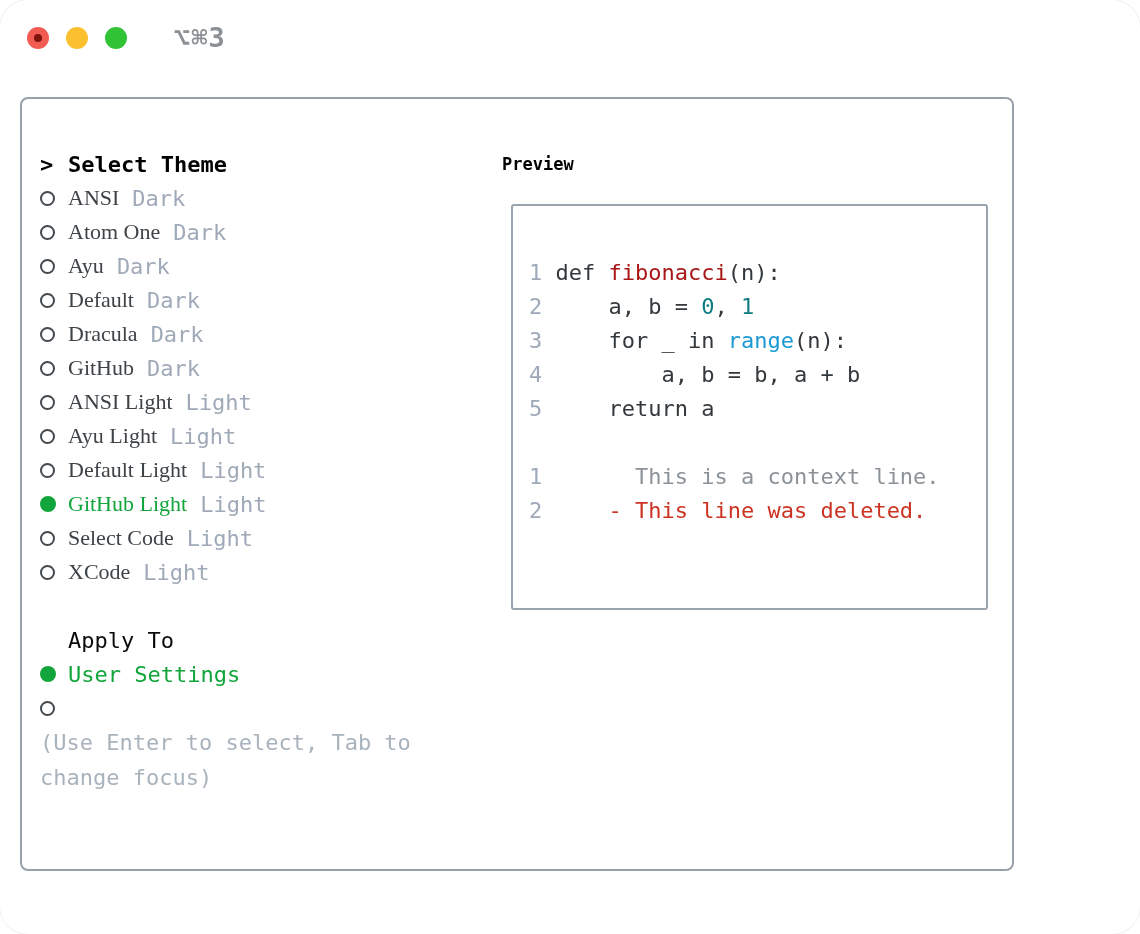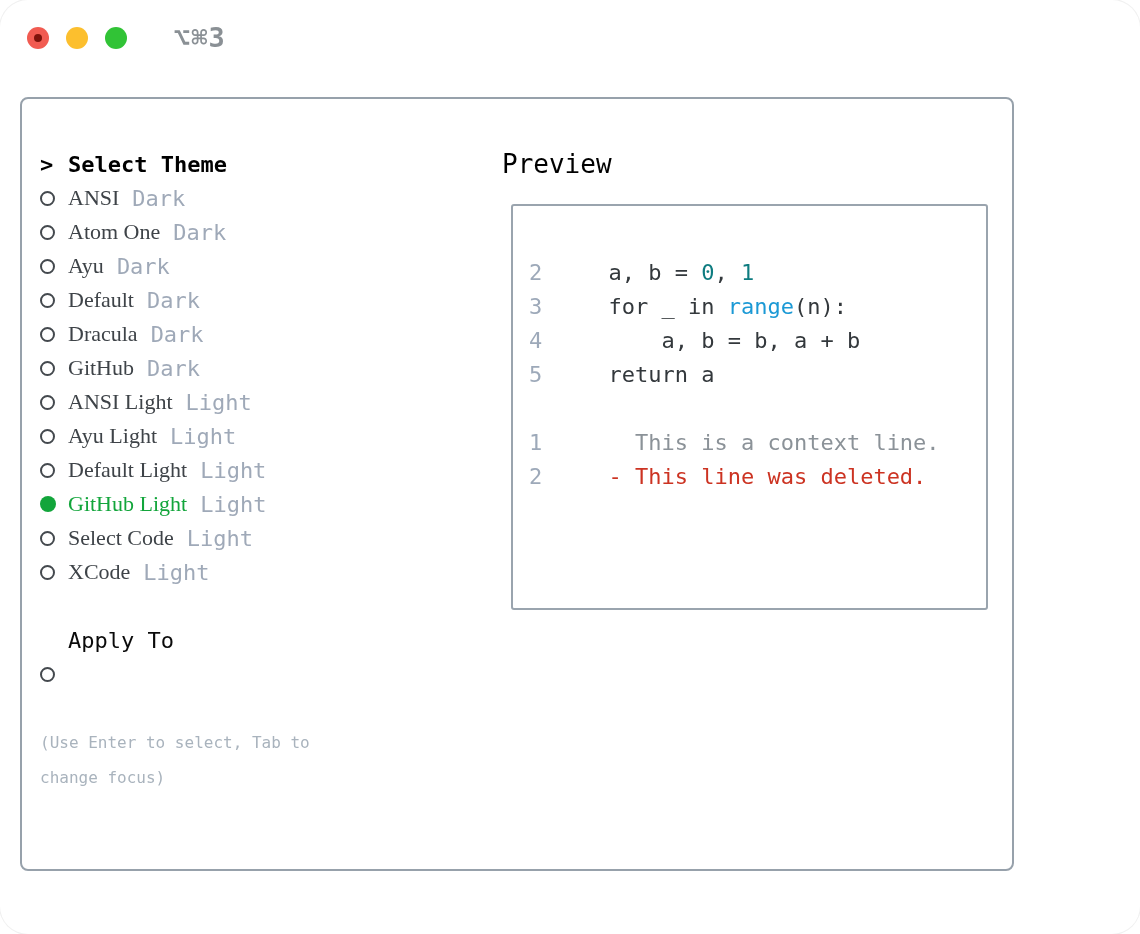--- a/index.html
+++ b/index.html
@@ -42,24 +42,24 @@
   .dot-sel { width:16px; height:16px; border-radius:50%; background:#12a53b; }
   .hdr-label { font-weight:bold; color:#000000; }
   .tname { color:#3e4348;font-family:Liberation Serif, serif; }
   .tname.sel { color:#12a53b; }
   .suffix { color:#9fa9b8; margin-left:13px; }
   .apply-section { margin-top:34px; }
   .apply-hdr-label { color:#0a0a0a; }
   .aname { color:#3e4348; }
   .aname.sel { color:#12a53b; }
   .hint {
-    margin-top:34px; font-size:16px; line-height:35px; color:#a9b3bd; white-space:pre;
+    font-size:22px; line-height:35px; color:#a9b3bd; white-space:pre;
   }
   
-  .preview-title { height:34px; display:flex; align-items:center; font-size:26px; font-weight:normal; color:#000000; }
+  .preview-title { height:34px; display:flex; align-items:center; font-size:17px; font-weight:bold; color:#000000; }
   .preview-box {
     margin-top:23px; margin-left:9px; width:477px; height:406px;
     border:2px solid #9aa4ae; border-radius:3px; background:#ffffff;
     padding:50px 0 0 16px; overflow:hidden;
   }
   .cline { height:34px; font-size:22px; line-height:34px; white-space:pre; }
   .ln { color:#9da9b9; }
   .tok-plain { color:#33383c; }
   .tok-func { color:#a81616; }
   .tok-num { color:#0e7c80; }
@@ -104,32 +104,34 @@
           <div class="row"><span class="marker"><span class="dot"></span></span><span class="tname">Select Code</span><span class="suffix">Light</span></div>
           <div class="row"><span class="marker"><span class="dot"></span></span><span class="tname">XCode</span><span class="suffix">Light</span></div>
         </div>
 
       <div class="apply-section">
         <div class="row">
           <span class="marker"></span>
           <span class="apply-hdr-label">Apply To</span>
         </div>
         <div id="apply-list">
+            <div class="row"><span class="marker"><span class="dot-sel"></span></span><span class="aname sel">User Settings</span></div>
             <div class="row"><span class="marker"><span class="dot"></span></span></div>
           </div>
       </div>
 
       <div class="hint">(Use Enter to select, Tab to
 change focus)</div>
     </div>
 
     <div class="right-col">
       <div class="preview-title">Preview</div>
       <div class="preview-box">
         <div id="code-block">
+            <div class="cline"><span class="ln">1 </span><span class="tok-plain">def </span><span class="tok-func">fibonacci</span><span class="tok-plain">(n):</span></div>
             <div class="cline"><span class="ln">2 </span><span class="tok-plain">    a, b = </span><span class="tok-num">0</span><span class="tok-plain">, </span><span class="tok-num">1</span></div>
             <div class="cline"><span class="ln">3 </span><span class="tok-plain">    for _ in </span><span class="tok-builtin">range</span><span class="tok-plain">(n):</span></div>
             <div class="cline"><span class="ln">4 </span><span class="tok-plain">        a, b = b, a + b</span></div>
             <div class="cline"><span class="ln">5 </span><span class="tok-plain">    return a</span></div>
             <div class="cline"><span class="ln"> </span></div>
             <div class="cline"><span class="ln">1 </span><span class="tok-context">      This is a context line.</span></div>
             <div class="cline"><span class="ln">2 </span><span class="tok-del">    - This line was deleted.</span></div>
           </div>
       </div>
     </div>

